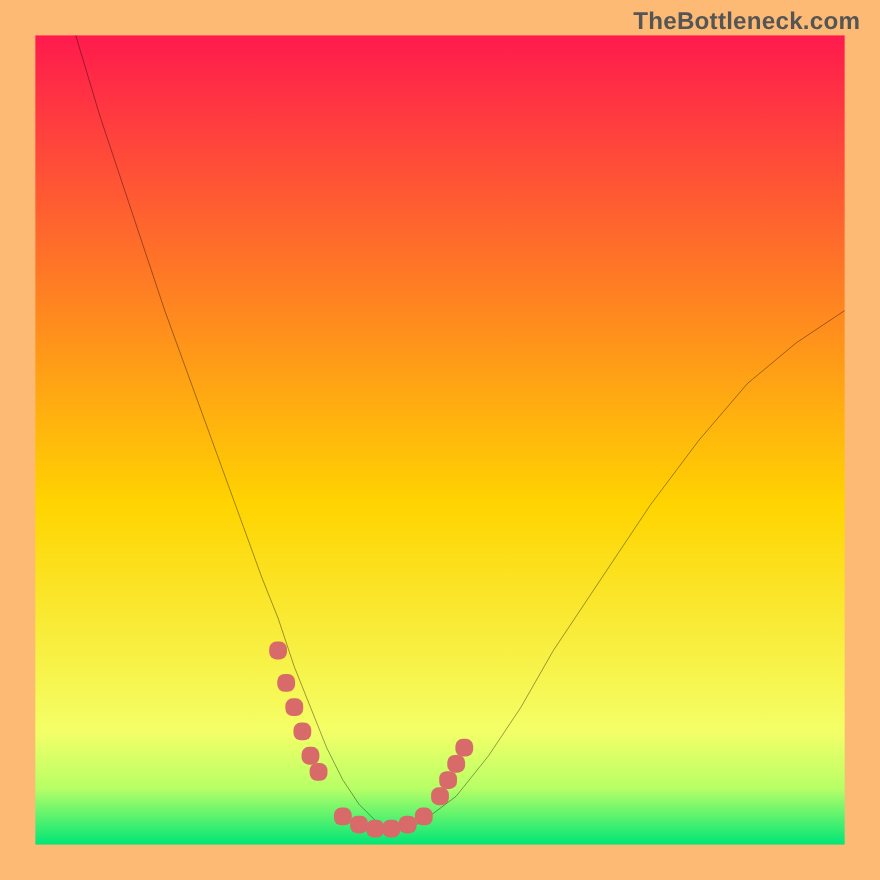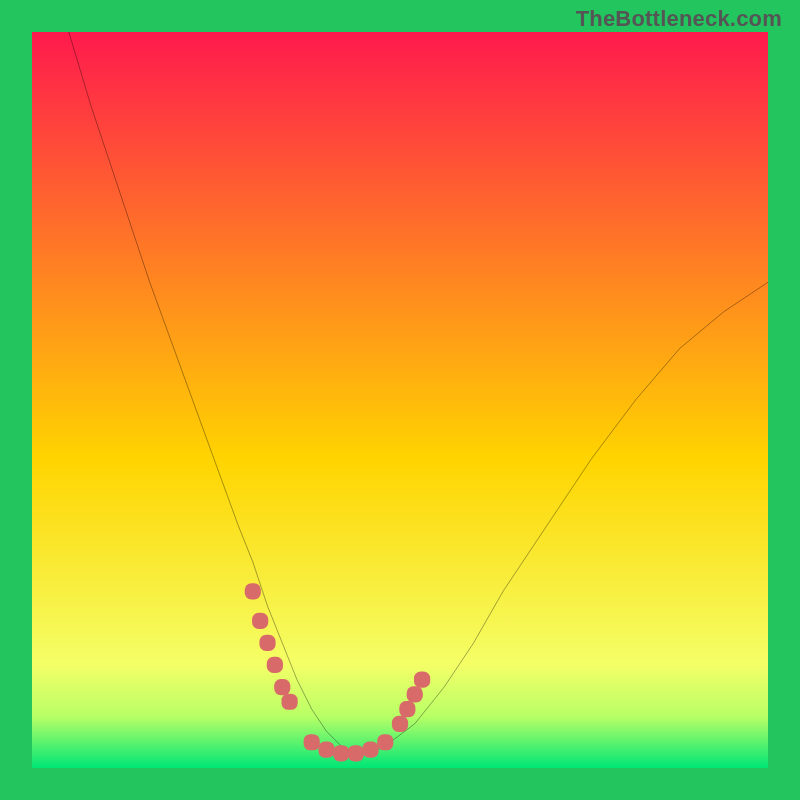--- a/index.html
+++ b/index.html
@@ -10,21 +10,21 @@
     background: #000;
     overflow: hidden;
     font-family: Arial, Helvetica, sans-serif;
   }
   .frame {
     position: absolute;
     left: 0;
     top: 0;
     width: 800px;
     height: 800px;
-    background: #22c55e;
+    background: #fdba74;
   }
   .plot-area {
     position: absolute;
     left: 32px;
     top: 32px;
     width: 736px;  
     height: 736px;
   }
   .watermark {
     position: absolute;

